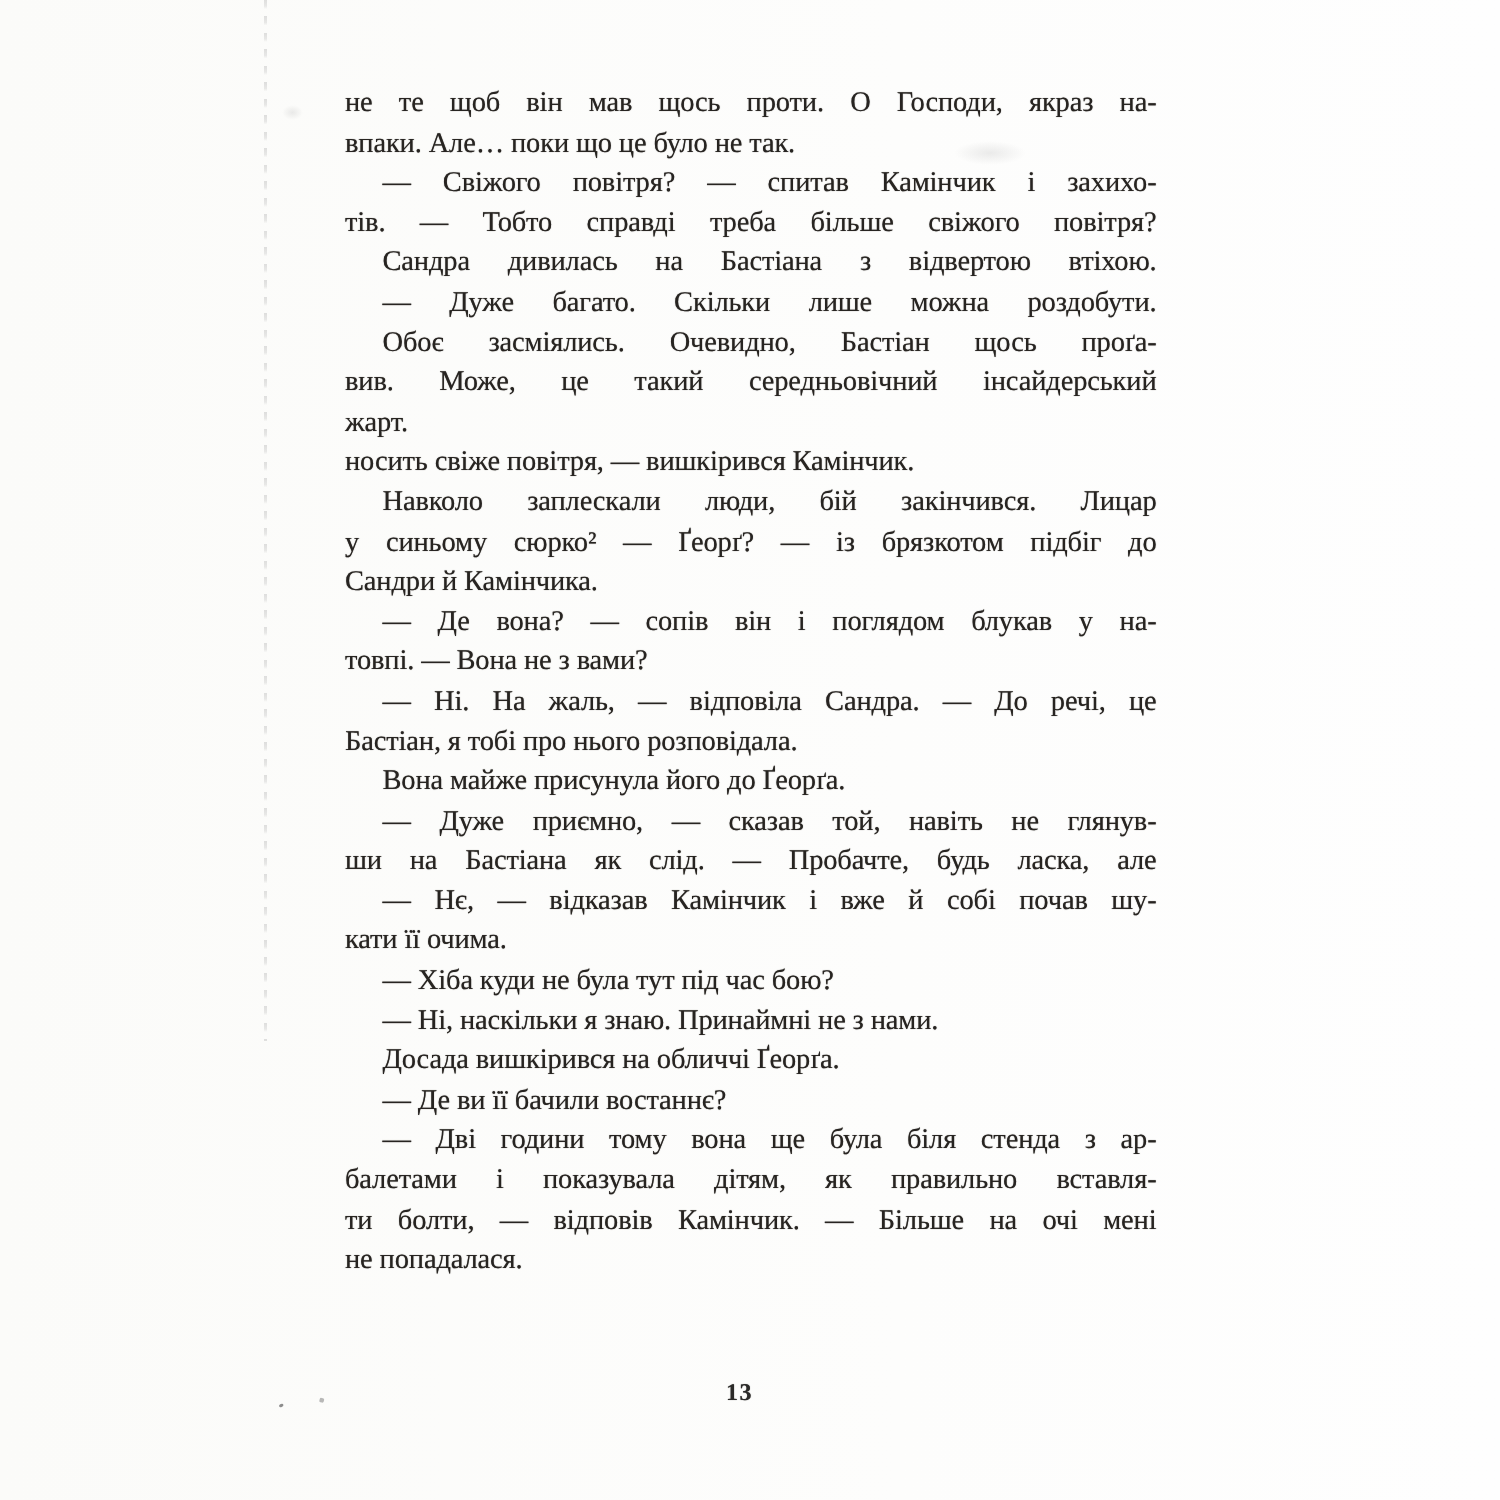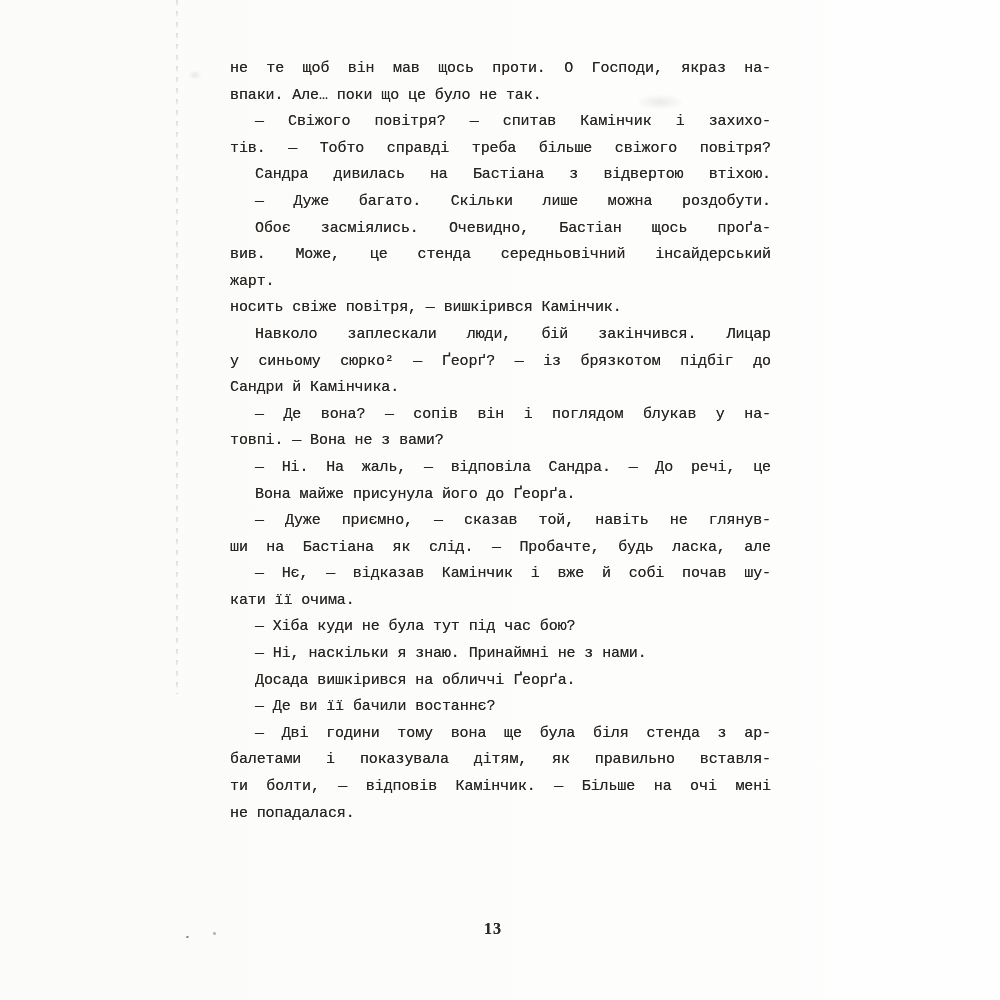--- a/index.html
+++ b/index.html
@@ -37,22 +37,22 @@
     );
     opacity: 0.8;
   }
   .text-block {
     position: absolute;
     left: 230px;
     top: 56px;
     width: 541px;
   }
   .line {
-    font-family: Liberation Mono, monospace;
-    font-size: 15px;
+    font-family: Liberation Serif, serif;
+    font-size: 19px;
     line-height: 26.6px;
     color: #272421;
     letter-spacing: -0.1px;
     text-shadow: 0 0 0.6px rgba(48,44,40,0.75);
     white-space: nowrap;
   }
   .line.fill {
     white-space: normal;
     text-align: justify;
     text-align-last: justify;
@@ -122,29 +122,30 @@
   <div class="smudge smudge-1"></div>
   <div class="smudge smudge-2"></div>
   <div class="text-block">
       <div class="line fill">не те щоб він мав щось проти. О Господи, якраз на-</div>
       <div class="line">впаки. Але… поки що це було не так.</div>
       <div class="line ind fill">— Свіжого повітря? — спитав Камінчик і захихо-</div>
       <div class="line fill">тів. — Тобто справді треба більше свіжого повітря?</div>
       <div class="line ind fill">Сандра дивилась на Бастіана з відвертою втіхою.</div>
       <div class="line ind fill">— Дуже багато. Скільки лише можна роздобути.</div>
       <div class="line ind fill">Обоє засміялись. Очевидно, Бастіан щось проґа-</div>
-      <div class="line fill">вив. Може, це стенда середньовічний інсайдерський</div>
+      <div class="line fill">вив. Може, це такий середньовічний інсайдерський</div>
       <div class="line">жарт.</div>
       <div class="line">носить свіже повітря, — вишкірився Камінчик.</div>
       <div class="line ind fill">Навколо заплескали люди, бій закінчився. Лицар</div>
       <div class="line fill">у синьому сюрко² — Ґеорґ? — із брязкотом підбіг до</div>
       <div class="line">Сандри й Камінчика.</div>
       <div class="line ind fill">— Де вона? — сопів він і поглядом блукав у на-</div>
       <div class="line">товпі. — Вона не з вами?</div>
       <div class="line ind fill">— Ні. На жаль, — відповіла Сандра. — До речі, це</div>
+      <div class="line">Бастіан, я тобі про нього розповідала.</div>
       <div class="line ind">Вона майже присунула його до Ґеорґа.</div>
       <div class="line ind fill">— Дуже приємно, — сказав той, навіть не глянув-</div>
       <div class="line fill">ши на Бастіана як слід. — Пробачте, будь ласка, але</div>
       <div class="line ind fill">— Нє, — відказав Камінчик і вже й собі почав шу-</div>
       <div class="line">кати її очима.</div>
       <div class="line ind">— Хіба куди не була тут під час бою?</div>
       <div class="line ind">— Ні, наскільки я знаю. Принаймні не з нами.</div>
       <div class="line ind">Досада вишкірився на обличчі Ґеорґа.</div>
       <div class="line ind">— Де ви її бачили востаннє?</div>
       <div class="line ind fill">— Дві години тому вона ще була біля стенда з ар-</div>

